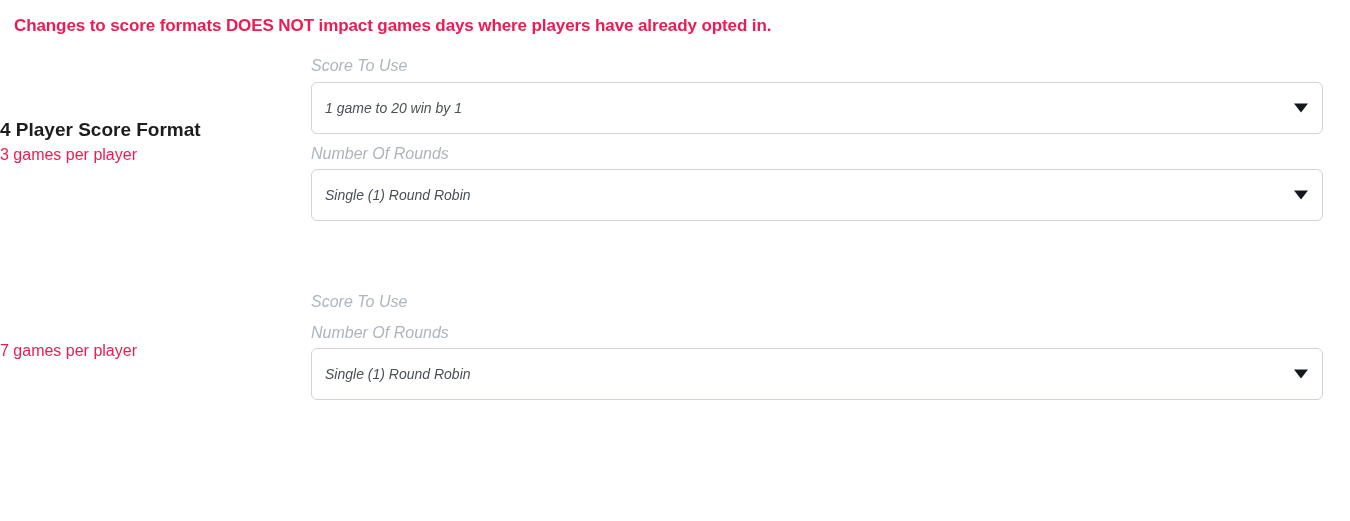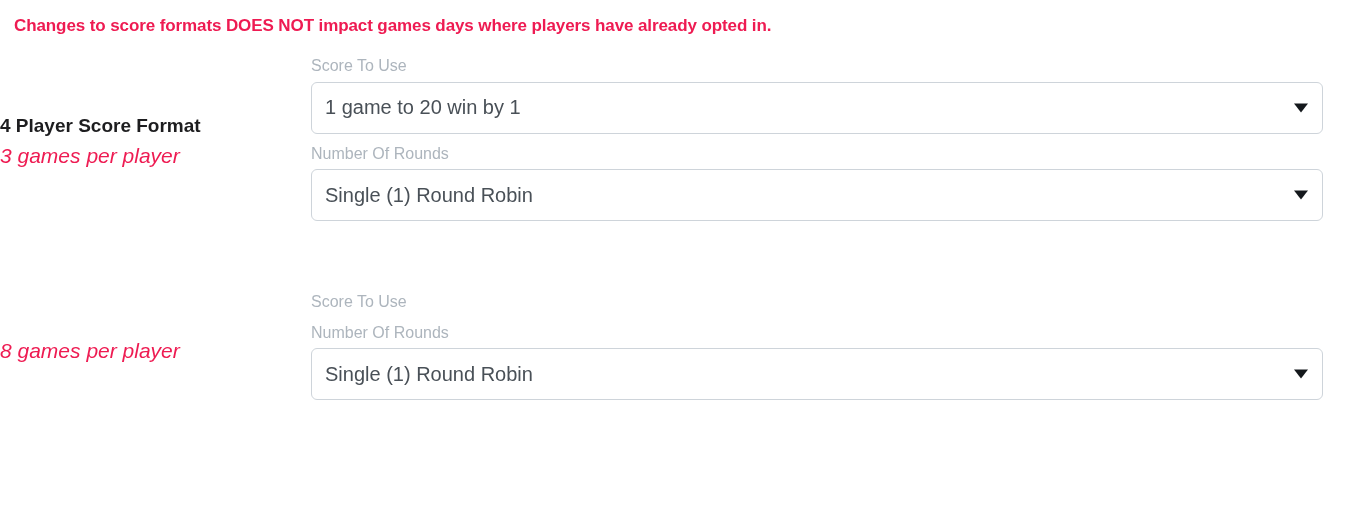--- a/index.html
+++ b/index.html
@@ -51,32 +51,32 @@
     box-sizing: border-box;
   }
   .row-title {
     font-size: 19px;
     font-weight: bold;
     color: #1d1d1f;
     line-height: 1.25;
     white-space: nowrap;
   }
   .row-sub {
-    font-size: 21px;
+    font-size: 16px;
     color: #ee1b52;
     line-height: 1.4;
     margin-top: 3px;
     white-space: nowrap;
-    font-style: italic;
   }
 
   .row-fields {
     flex: 1 1 auto;
     padding-right: 27px;
     box-sizing: border-box;
+    font-style: italic;
   }
 
   .field-group { margin-bottom: 9px; }
   .field-group:last-child { margin-bottom: 8px; }
 
   .field-label {
     display: block;
     font-size: 16px;
     color: #adb5bd;
     line-height: 1.35;
@@ -89,21 +89,21 @@
     height: 52px;
     border: 1px solid #ced4da;
     border-radius: 6px;
     background: #ffffff;
     display: flex;
     align-items: center;
     box-sizing: border-box;
     cursor: pointer;
   }
   .select-value {
-    font-size: 20px;
+    font-size: 14px;
     color: #495057;
     padding-left: 13px;
     padding-right: 44px;
     white-space: nowrap;
     overflow: hidden;
     text-overflow: ellipsis;
     flex: 1 1 auto;
   }
   .select-caret {
     position: absolute;
@@ -145,21 +145,21 @@
           <span class="select-value">Single (1) Round Robin</span>
           <span class="select-caret"></span>
         </div>
       </div>
 
     </div>
   </div>
 
   <div class="format-row" id="row-1">
     <div class="row-labels">
-      <div class="row-sub">8 games per player</div>
+      <div class="row-sub">7 games per player</div>
     </div>
     <div class="row-fields">
 
       <div class="field-group">
         <span class="field-label">Score To Use</span>
       </div>
 
       <div class="field-group">
         <span class="field-label">Number Of Rounds</span>
         <div class="select-box">

